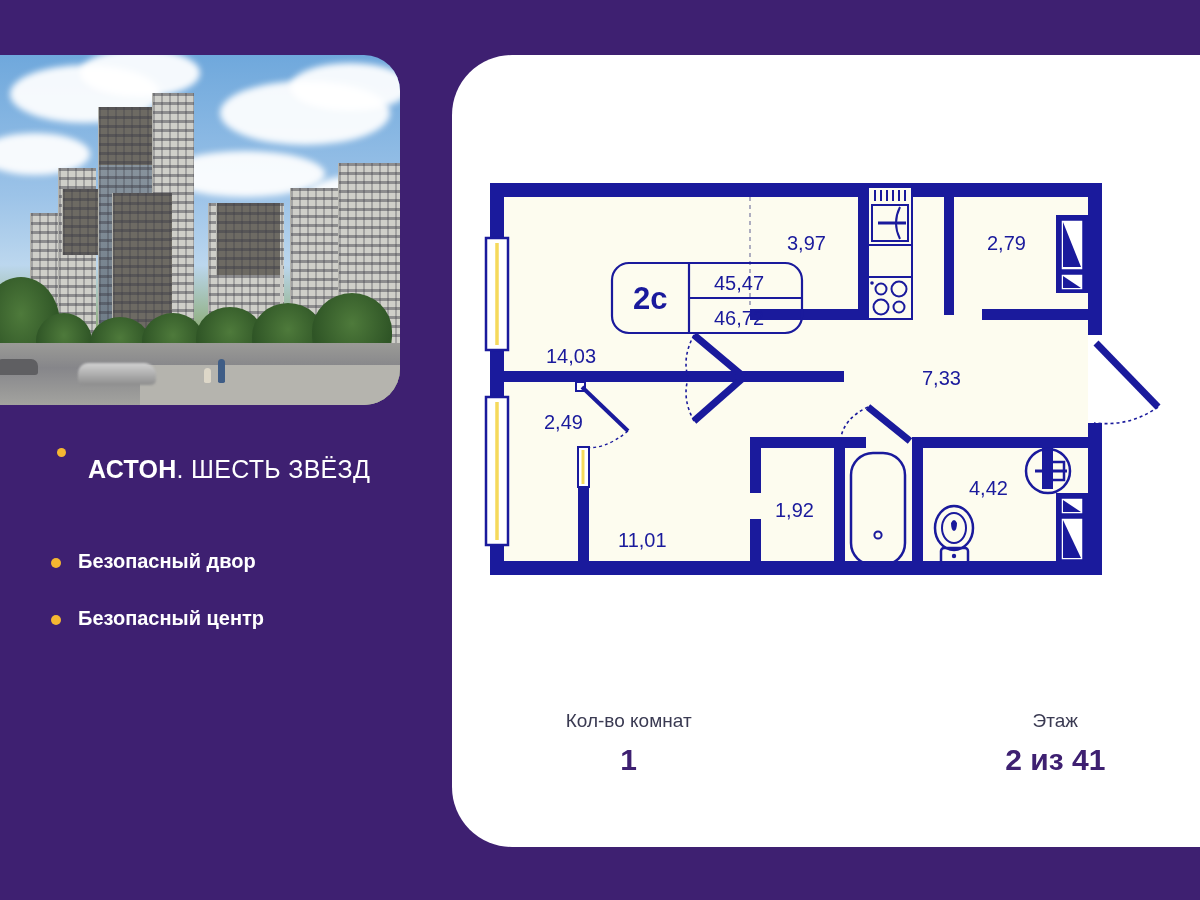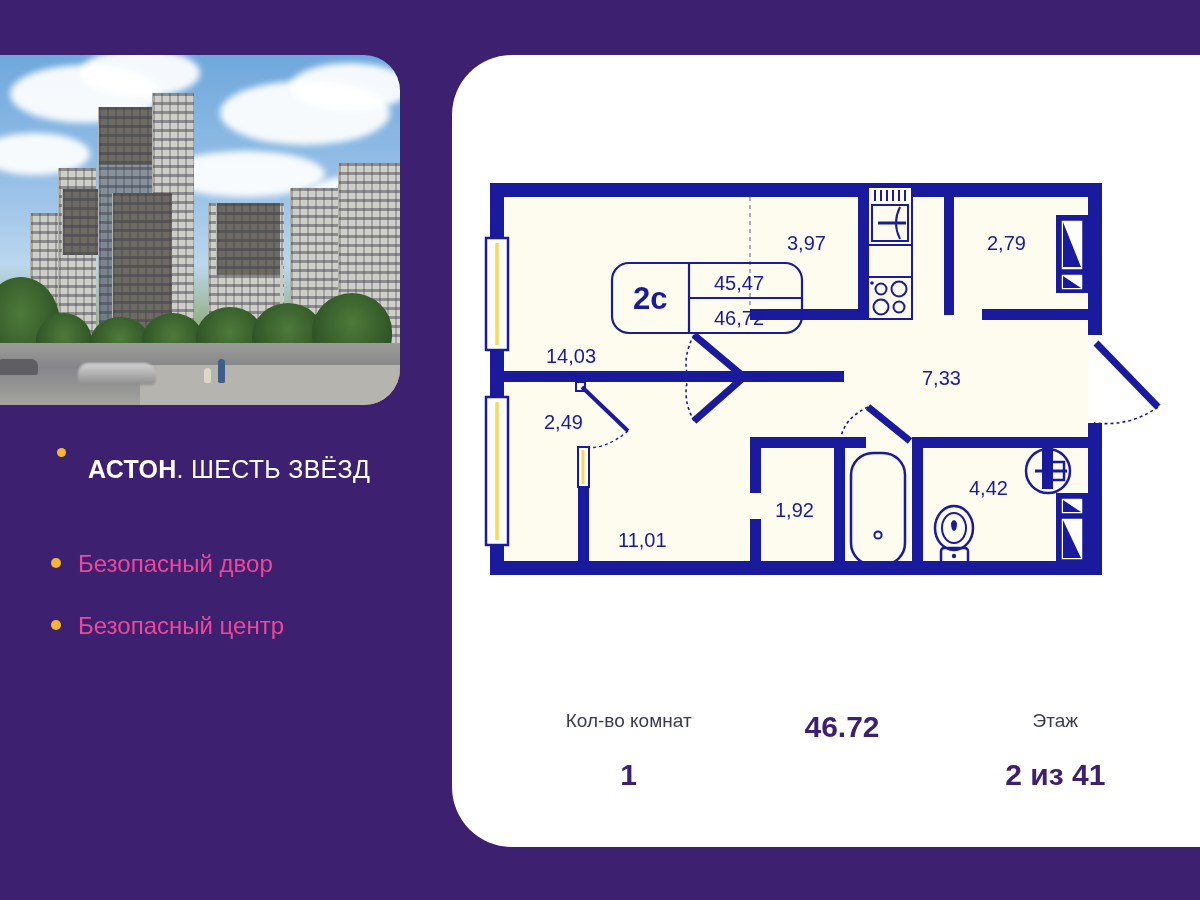--- a/index.html
+++ b/index.html
@@ -125,23 +125,23 @@
   
   #features {
     position: absolute;
     left: 48px; top: 550px;
     width: 380px;
   }
   .feature {
     position: relative;
     padding-left: 30px;
     margin-bottom: 34px;
-    color: #ec4899;
-    font-size: 24px;
-    font-weight: 400;
+    color: #ffffff;
+    font-size: 20px;
+    font-weight: 700;
     white-space: nowrap;
   }
   .feature .bullet {
     position: absolute;
     left: 3px; top: 8px;
     width: 10px; height: 10px;
     border-radius: 50%;
     background: #F5B731;
   }
 
@@ -167,21 +167,21 @@
     position: absolute;
     left: 70px; top: 655px;
     width: 640px;
     display: flex;
   }
   .stat { flex: 1; text-align: center; }
   .stat-label {
     font-size: 19px;
     color: #3A3A52;
     font-weight: 400;
-    margin-bottom: 26px;
+    margin-bottom: 11px;
   }
   .stat-value {
     font-size: 30px;
     font-weight: 700;
     color: #3E2071;
   }
 </style>
 </head>
 <body>
 
@@ -410,20 +410,19 @@
       </g>
     </svg>
   </div>
 
   <div id="stats">
     <div class="stat">
       <div class="stat-label">Кол-во комнат</div>
       <div class="stat-value">1</div>
     </div>
     <div class="stat">
-      <div class="stat-value">46.72</div>
     </div>
     <div class="stat">
       <div class="stat-label">Этаж</div>
       <div class="stat-value">2 из 41</div>
     </div>
   </div>
 </div>
 
 </body></html>

